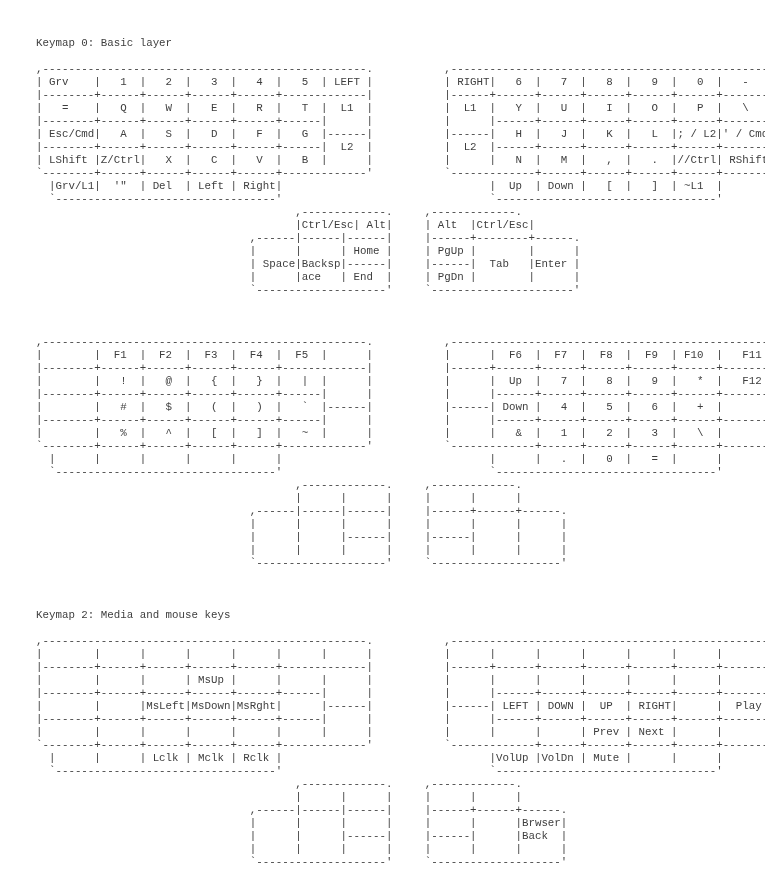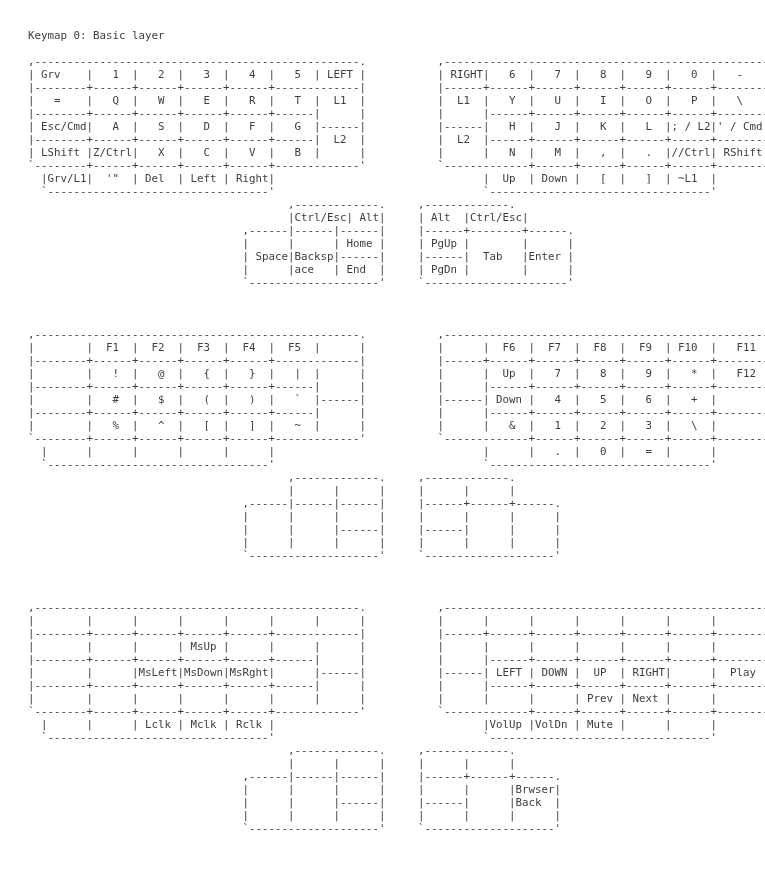--- a/index.html
+++ b/index.html
@@ -7,21 +7,21 @@
     width: 765px;
     height: 883px;
     box-sizing: border-box;
     overflow: hidden;
     padding: 21px 0 0 20px;
     font-family: "DejaVu Sans Mono", "Liberation Mono", monospace;
     font-size: 10.8px;
     line-height: 13px;
     color: #3e3e3e;
   }
-  .keymap-block { margin: 8px; padding: 0; }
+  .keymap-block { margin: 16px; padding: 0; font-family: Liberation Mono, monospace; }
   .keymap-title {
     white-space: pre;
     margin: 0 0 13px 0;   
     font: inherit;
   }
   .keymap-art {
     white-space: pre;
     margin: 0 0 39px 0;   
     font: inherit;
   }
@@ -69,20 +69,21 @@
                                         ,-------------.     ,-------------.
                                         |      |      |     |      |      |
                                  ,------|------|------|     |------+------+------.
                                  |      |      |      |     |      |      |      |
                                  |      |      |------|     |------|      |      |
                                  |      |      |      |     |      |      |      |
                                  `--------------------'     `--------------------'</pre>
   </section>
 
   <section class="keymap-block">
+    <div class="keymap-title">Keymap 2: Media and mouse keys</div>
     <pre class="keymap-art">,--------------------------------------------------.           ,--------------------------------------------------.
 |        |      |      |      |      |      |      |           |      |      |      |      |      |      |        |
 |--------+------+------+------+------+-------------|           |------+------+------+------+------+------+--------|
 |        |      |      | MsUp |      |      |      |           |      |      |      |      |      |      |        |
 |--------+------+------+------+------+------|      |           |      |------+------+------+------+------+--------|
 |        |      |MsLeft|MsDown|MsRght|      |------|           |------| LEFT | DOWN |  UP  | RIGHT|      |  Play  |
 |--------+------+------+------+------+------|      |           |      |------+------+------+------+------+--------|
 |        |      |      |      |      |      |      |           |      |      |      | Prev | Next |      |        |
 `--------+------+------+------+------+-------------'           `-------------+------+------+------+------+--------'
   |      |      | Lclk | Mclk | Rclk |                                |VolUp |VolDn | Mute |      |      |

